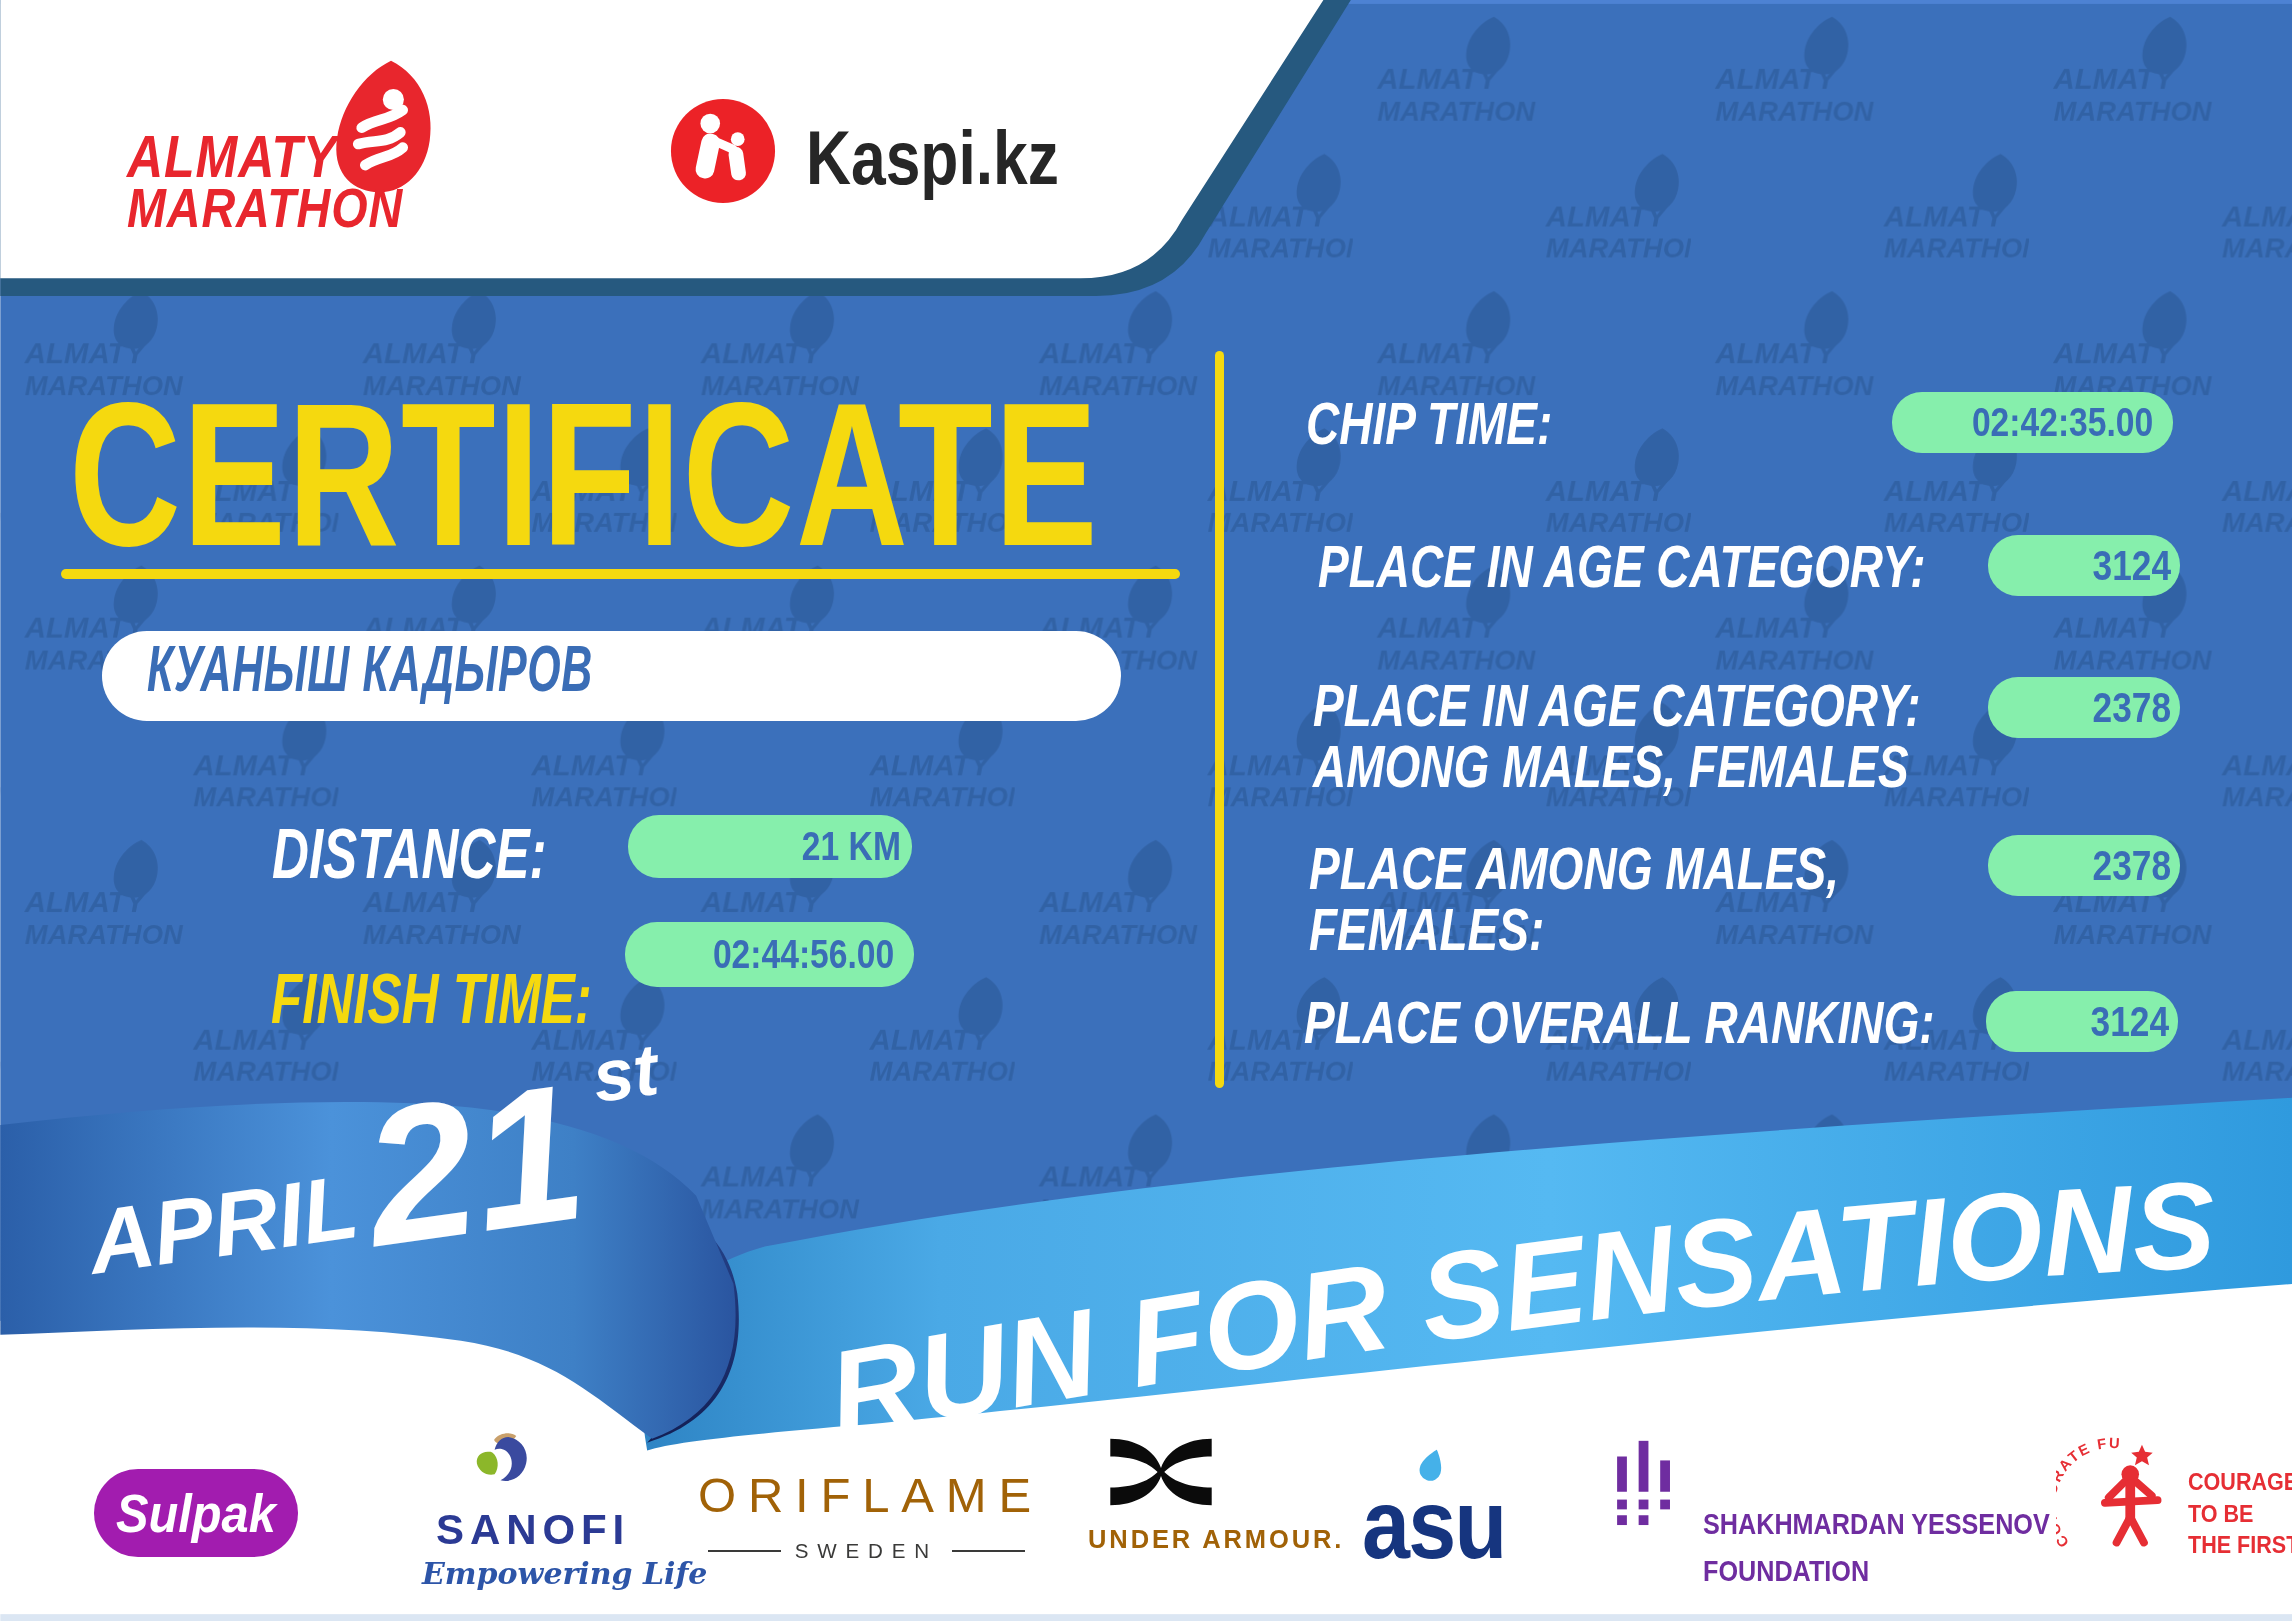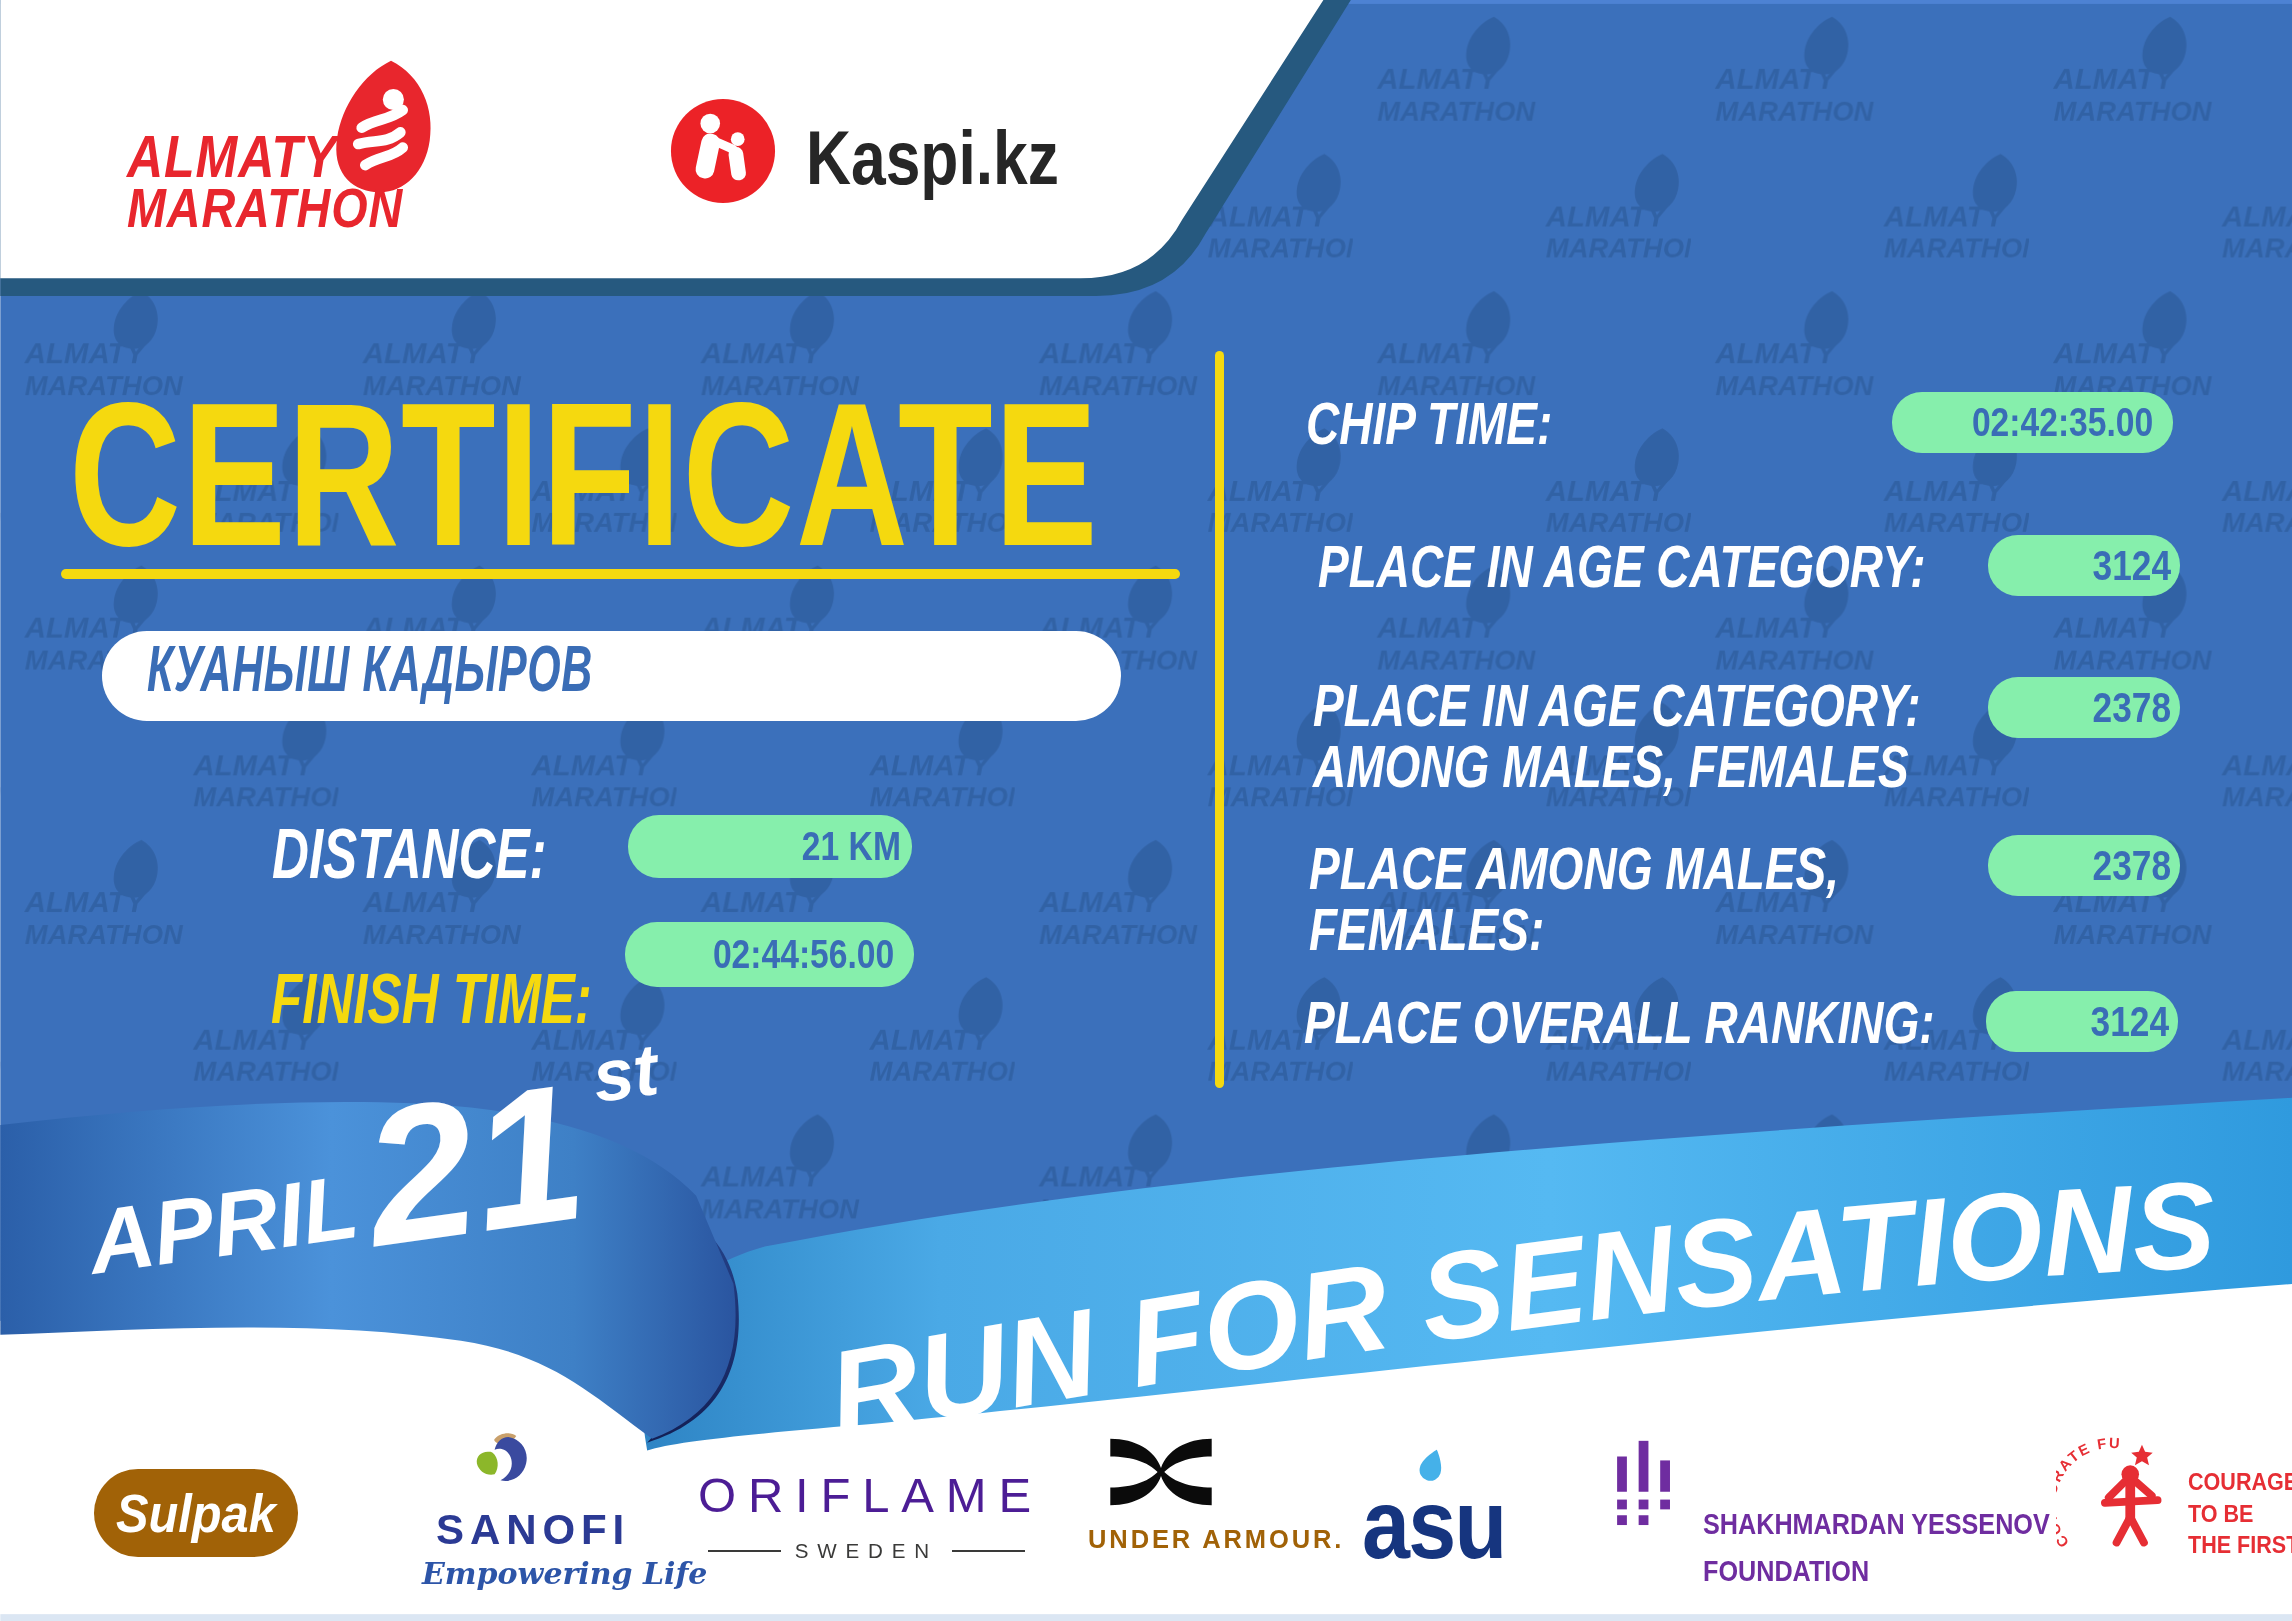--- a/index.html
+++ b/index.html
@@ -30,28 +30,28 @@
   .pill{background:#86efac;display:flex;align-items:center;justify-content:flex-end;}
   .pill-val{color:#3a6db6;font-weight:bold;white-space:nowrap;
             transform:scaleX(.82);transform-origin:center center;}
 
   
   .vline{left:1215px;top:351px;width:8.8px;height:737px;border-radius:4.9px;background:#f5d90f;}
   .r-label{color:#ffffff;font-weight:bold;font-style:italic;font-size:59px;white-space:nowrap;
            transform:scaleX(.78);transform-origin:left top;line-height:1;}
 
   
-  .sulpak-pill{left:94px;top:1469px;width:204px;height:88px;background:#a16207;border-radius:44px;
+  .sulpak-pill{left:94px;top:1469px;width:204px;height:88px;background:#a21caf;border-radius:44px;
                display:flex;align-items:center;justify-content:center;}
   .sulpak-text{color:#ffffff;font-weight:bold;font-style:italic;font-size:53px;
                transform:scaleX(.92);transform-origin:center;}
   .sanofi-name{color:#2b3a94;font-weight:bold;font-size:42px;letter-spacing:5.9px;}
   .sanofi-tag{color:#2d55a8;font-style:italic;font-weight:bold;font-size:30px;
               font-family:"DejaVu Serif",serif;white-space:nowrap;}
-  .ori-name{color:#4c1d95;font-weight:400;font-size:49px;letter-spacing:11.8px;white-space:nowrap;}
+  .ori-name{color:#a16207;font-weight:400;font-size:49px;letter-spacing:11.8px;white-space:nowrap;}
   .ori-sub{display:flex;align-items:center;gap:13.7px;color:#3a3a39;}
   .ori-sub .line{width:73px;height:2.9px;background:#3a3a39;}
   .ori-sub .sub-t{font-size:20.6px;letter-spacing:8.8px;font-weight:400;}
   .ua-text{color:#a16207;font-weight:bold;font-size:25.5px;letter-spacing:2.9px;white-space:nowrap;}
   .asu-text{color:#16357f;font-weight:bold;font-size:98px;letter-spacing:-2px;
             transform:scaleX(.88);transform-origin:left top;line-height:1;}
   .yes-line{color:#6f2da0;font-weight:bold;font-size:30px;white-space:nowrap;
             transform:scaleX(.84);transform-origin:left top;line-height:1;}
   .courage-line{color:#e62e34;font-weight:bold;font-size:24.5px;white-space:nowrap;
                 transform:scaleX(.88);transform-origin:left top;line-height:1;}

